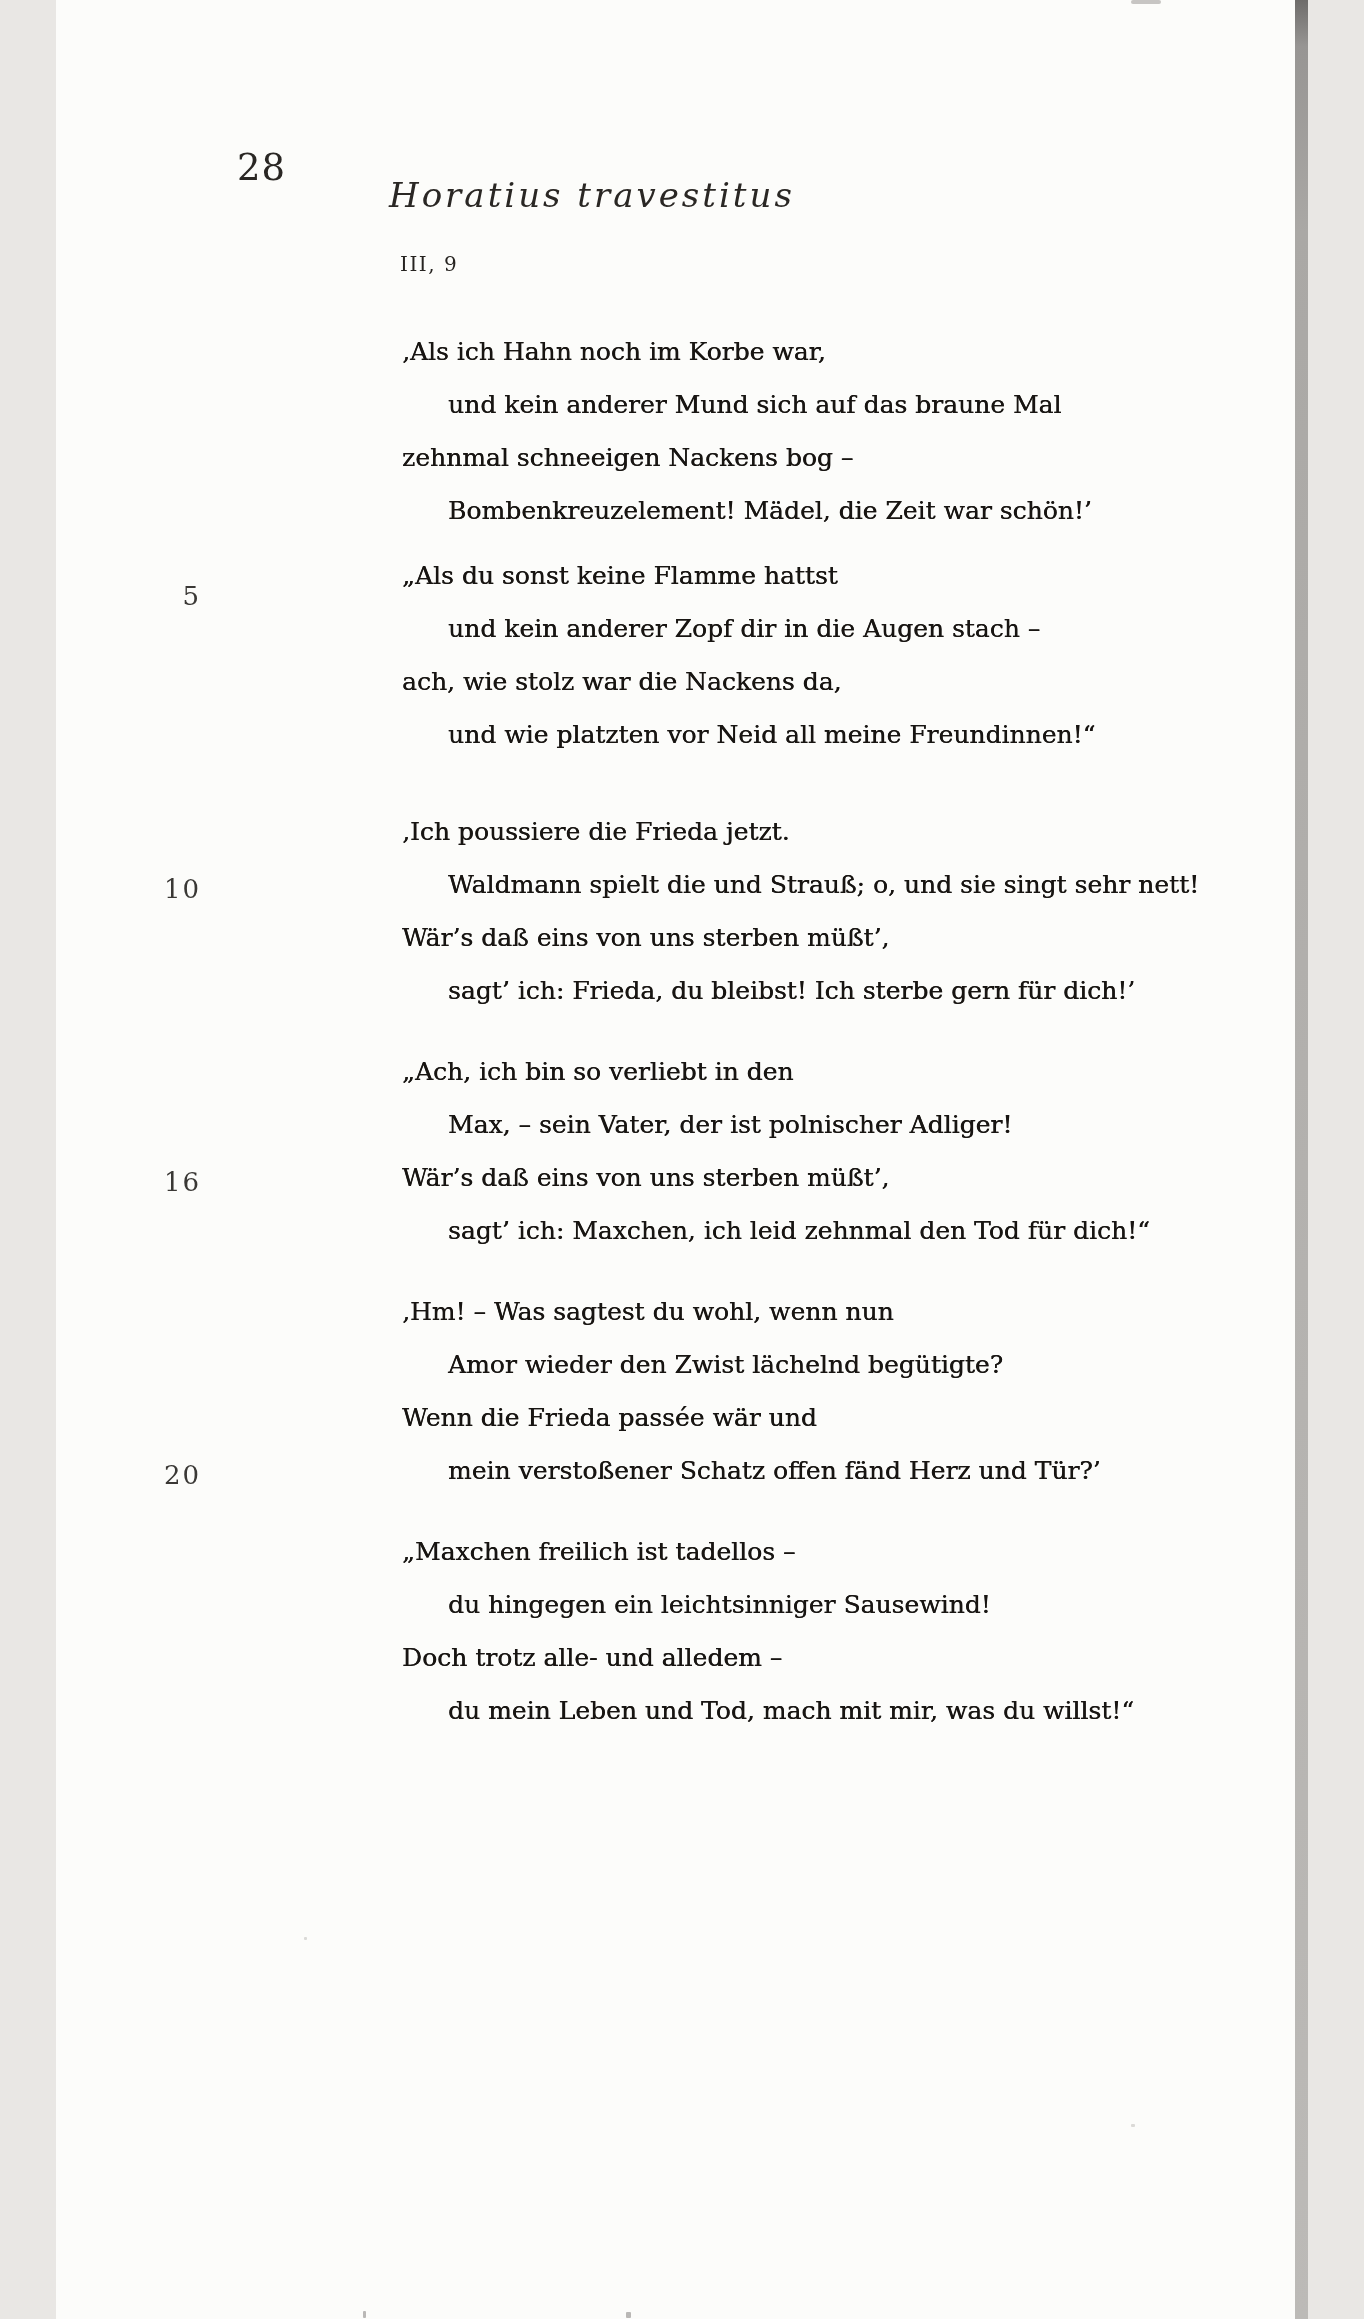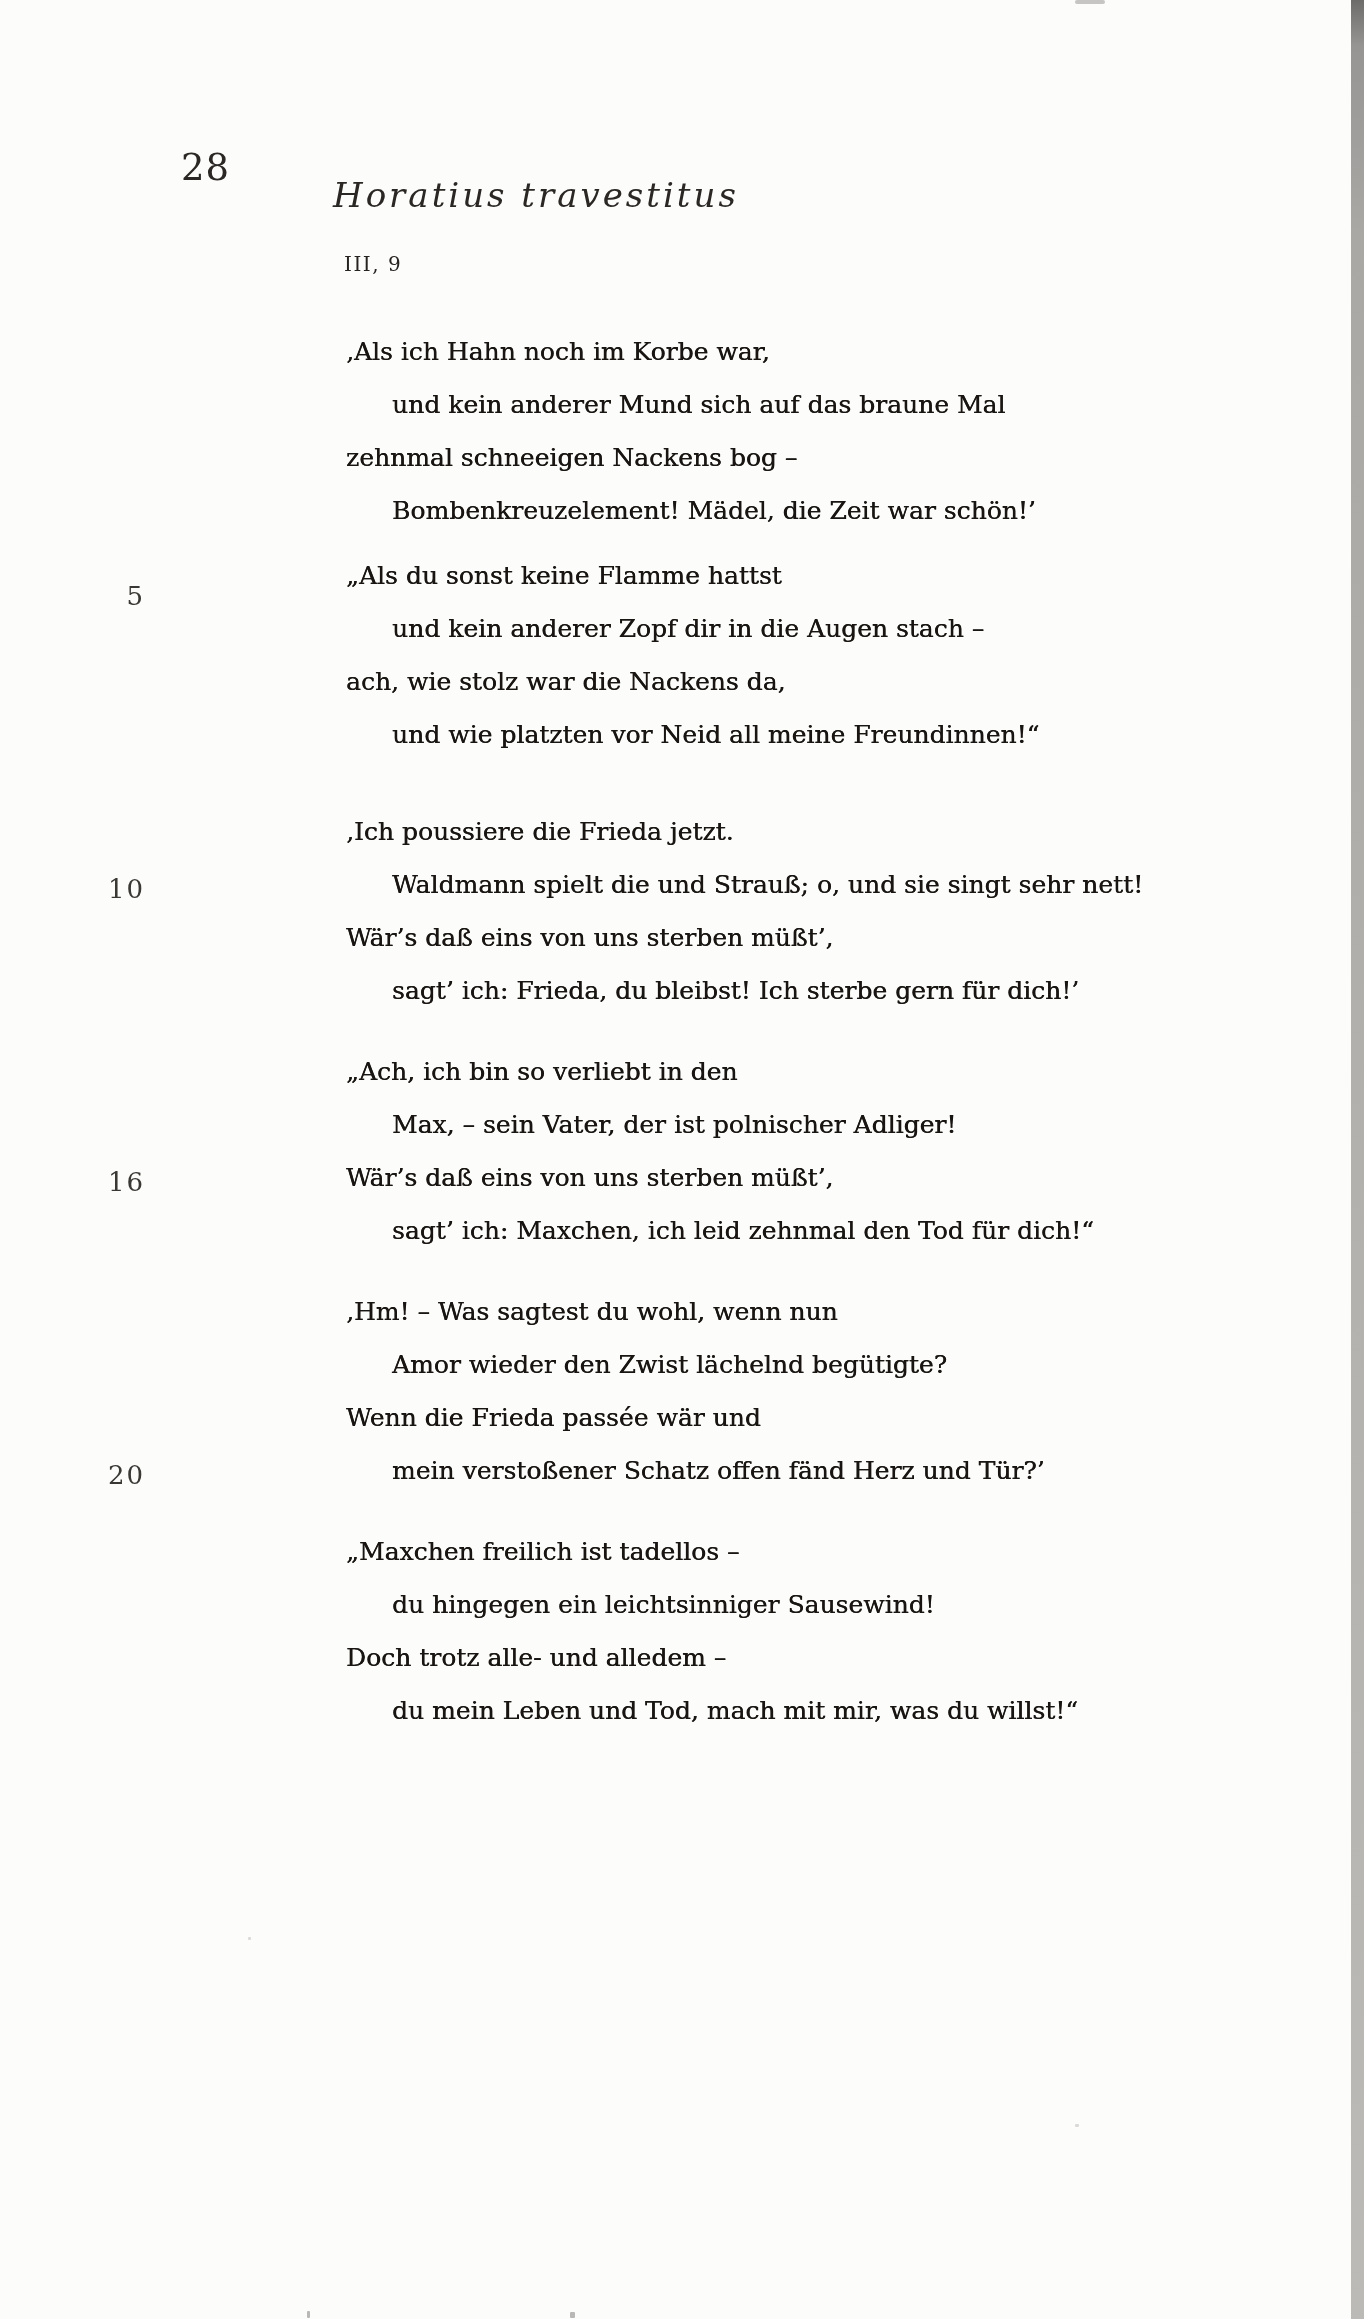--- a/index.html
+++ b/index.html
@@ -1,18 +1,18 @@
 <!DOCTYPE html>
 <html><head>
 <meta charset="utf-8">
 <style>
   html, body { margin: 0; padding: 0; background: #e9e7e4; }
   .page {
     position: relative;
-    width: 1364px;
+    width: 1252px;
     height: 2319px;
     margin: 0 auto;
     background: #fcfcfa;
     font-family: "DejaVu Serif", serif;
     color: #1d1a17;
     overflow: hidden;
   }
 
   
   .pagenum {

